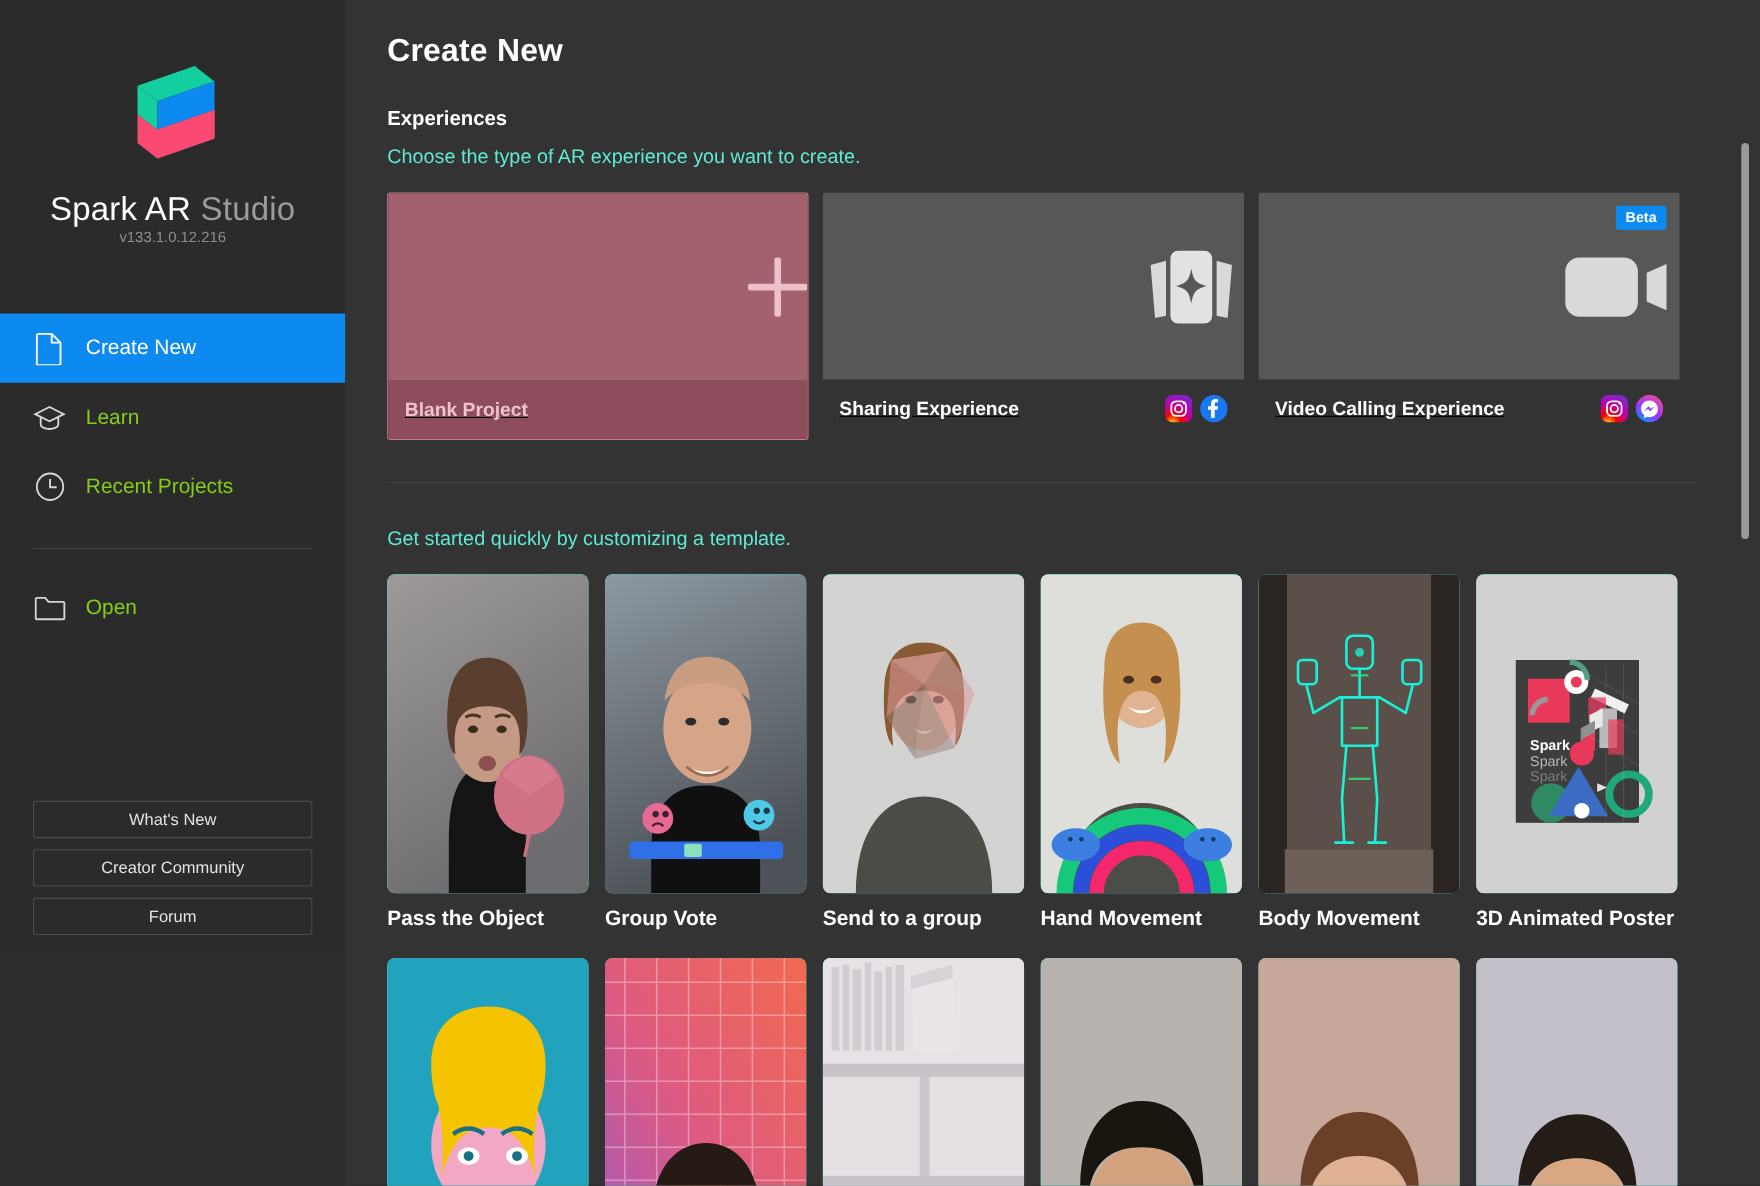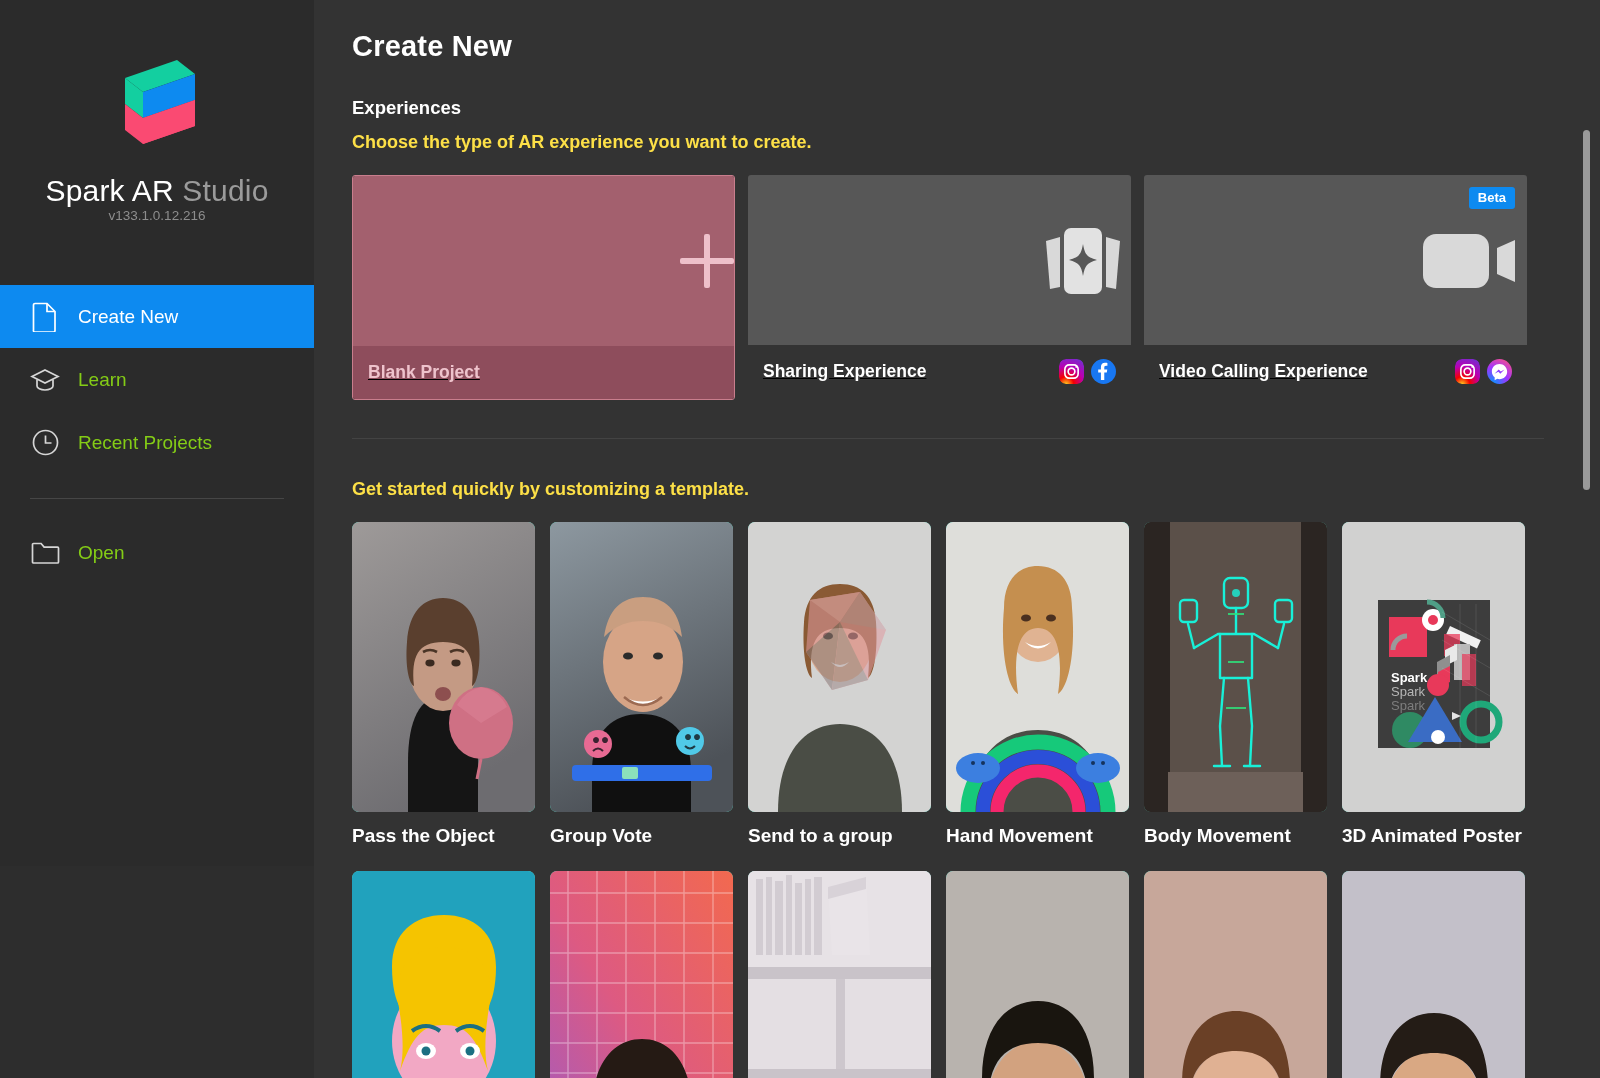--- a/index.html
+++ b/index.html
@@ -64,21 +64,21 @@
   }
   .main-inner { padding-left: 38px; padding-right: 56px; }
   .page-title {
     font-size: 29px; font-weight: bold; color: #ffffff;
     letter-spacing: .2px; margin-bottom: 34px;
   }
   .sec-title {
     font-size: 18.5px; font-weight: bold; color: #ffffff; margin-bottom: 13px;
   }
   .sec-sub {
-    font-size: 18px; color: #fde047; margin-bottom: 22px; font-weight: bold;
+    font-size: 18px; color: #5eead4; margin-bottom: 22px;
   }
   .section-divider {
     height: 1px; background: #434343;
     margin: 38px 56px 40px 38px;
   }
 
   
   .exp-row { display: flex; gap: 13px; }
   .exp-card {
     width: 383px; border-radius: 3px; overflow: hidden;
@@ -205,20 +205,25 @@
         <span class="nav-icon">
           <svg width="29" height="24" viewBox="0 0 29 24" fill="none" stroke="#d6d6d6" stroke-width="1.7">
             <path d="M1.5 21V3.5A1 1 0 0 1 2.5 2.5h7.6l3 3.6h13.4a1 1 0 0 1 1 1V21a1 1 0 0 1-1 1h-24a1 1 0 0 1-1-1z"></path>
           </svg>
         </span>
         <span>Open</span>
       </div>
 
     </nav>
 
+    <div class="sidebar-footer">
+      <button class="ghost-btn">What's New</button>
+      <button class="ghost-btn">Creator Community</button>
+      <button class="ghost-btn">Forum</button>
+    </div>
 
   </aside>
 
   <main class="main">
 
     <div class="main-inner">
 
       <h1 class="page-title">Create New</h1>
 
       <h2 class="sec-title">Experiences</h2>

